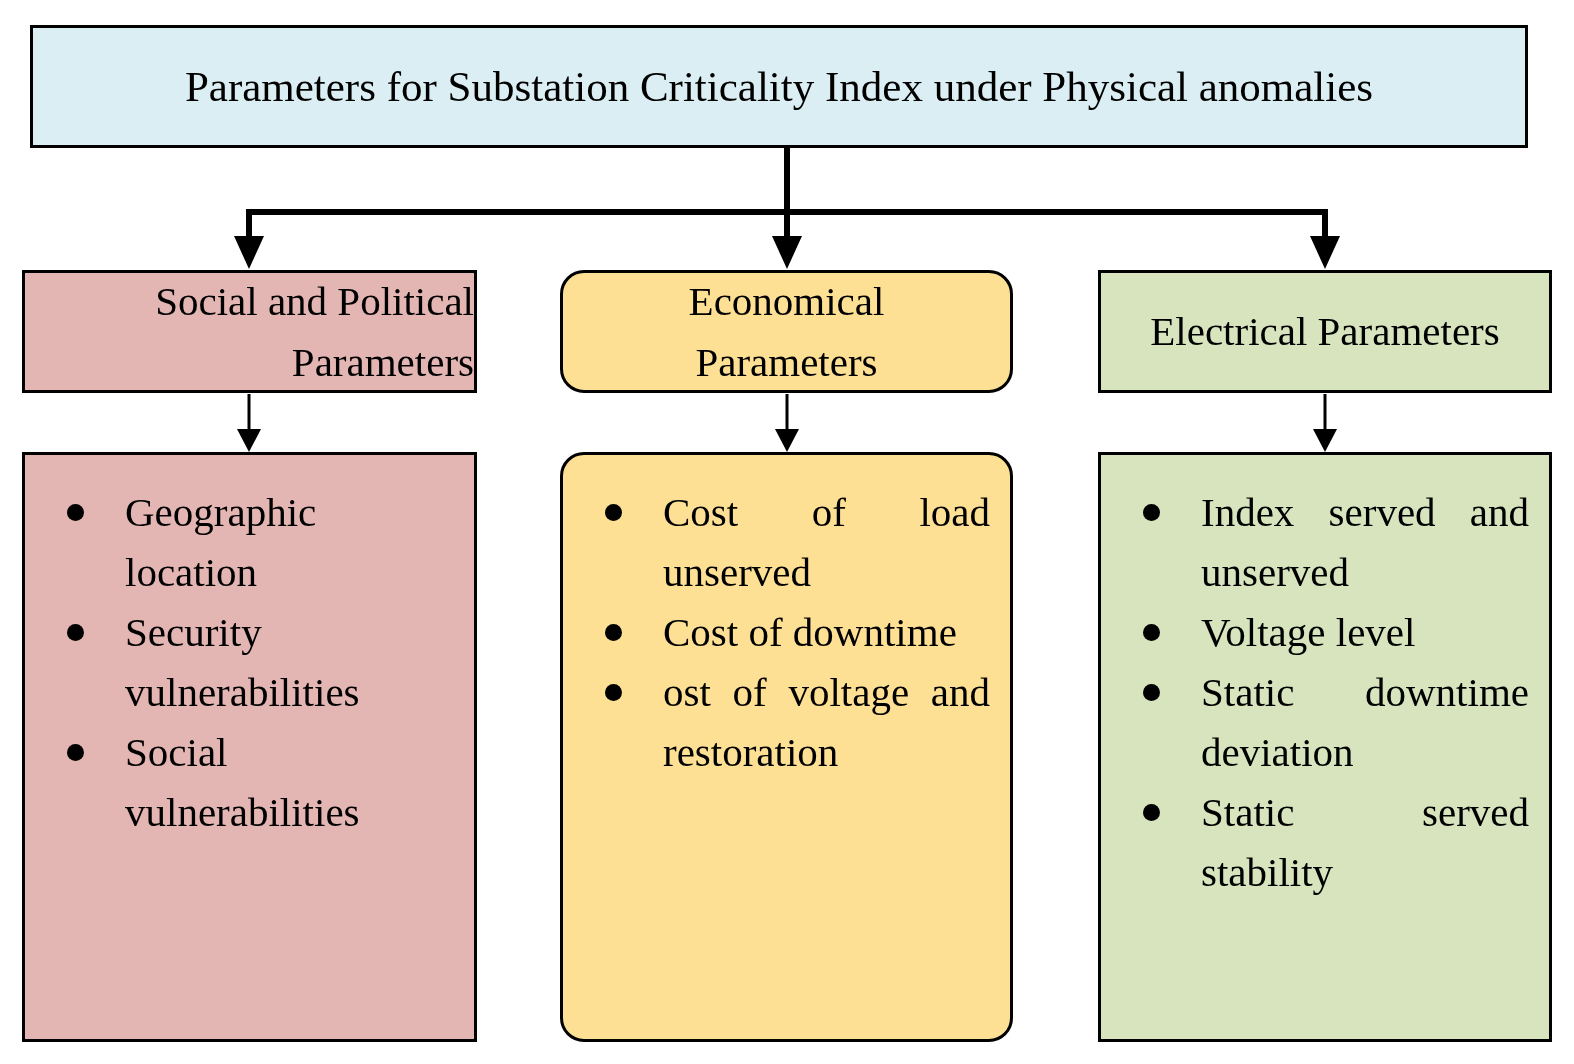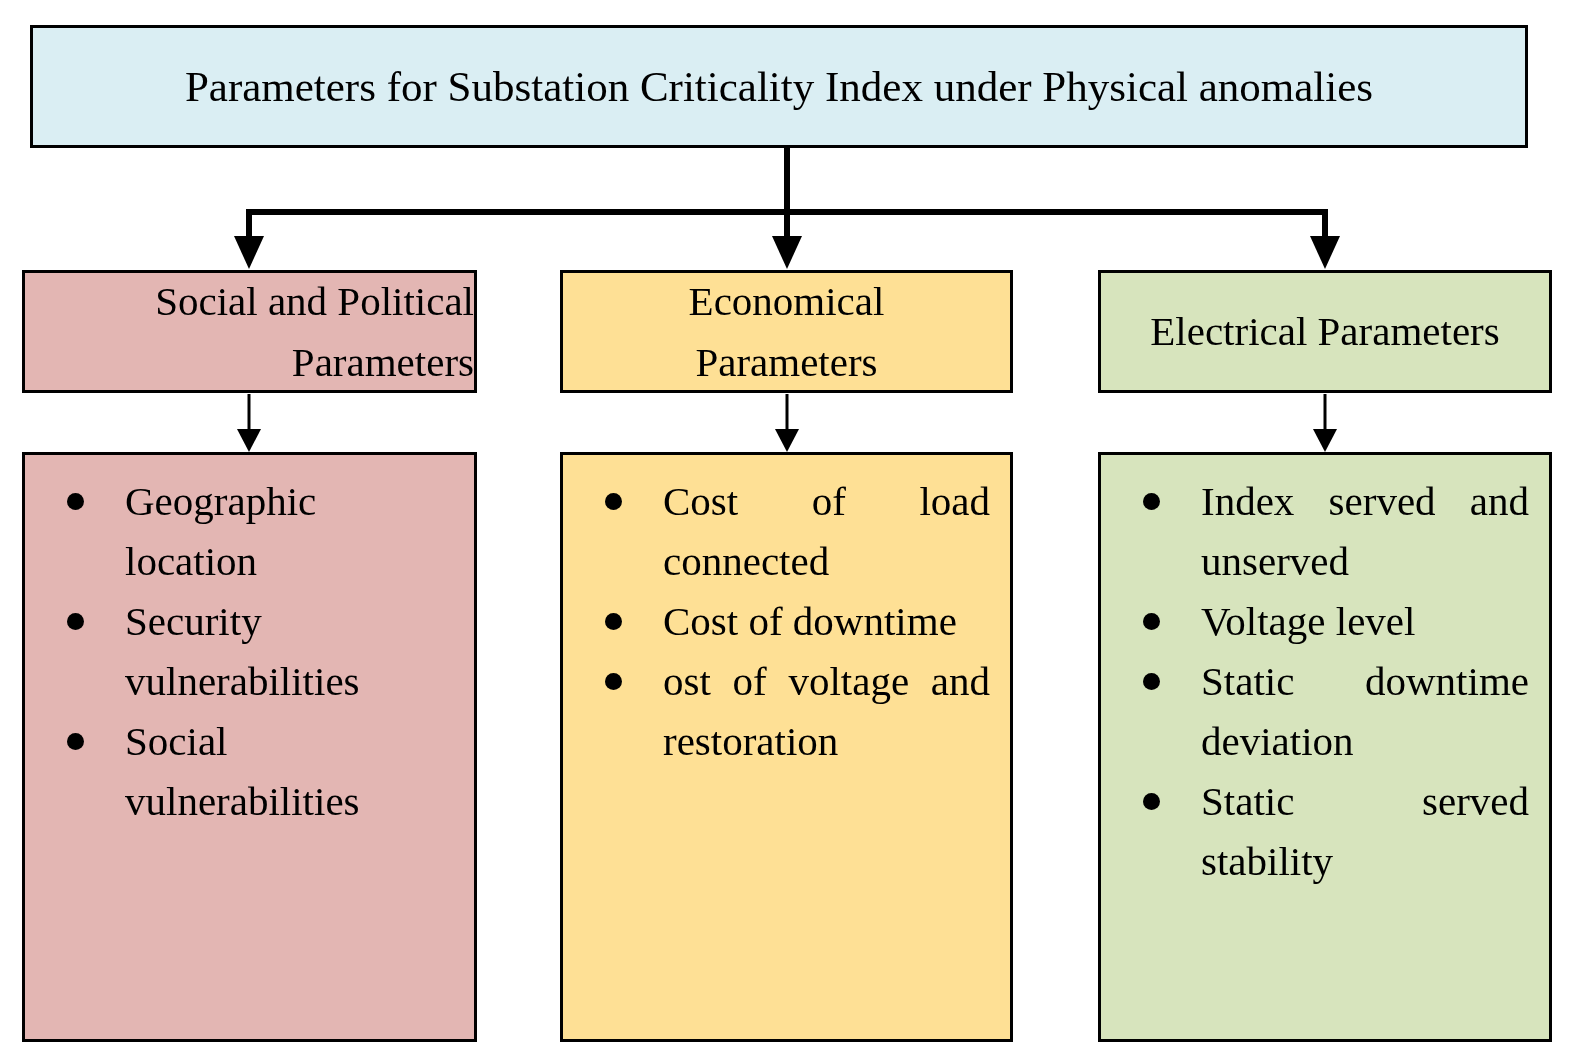--- a/index.html
+++ b/index.html
@@ -30,25 +30,25 @@
   }
   .header-box {
     top: 270px; height: 123px;
     display: flex; flex-direction: column;
     align-items: center; justify-content: center;
     font-size: 41px; line-height: 61px;
     text-align: center;
   }
   .detail-box {
     top: 452px; height: 590px;
-    padding: 16px 20px 10px 0;
+    padding: 27px 20px 10px 0;
     font-size: 41px; line-height: 60px;
   }
   .sec-social   { left: 22px;   width: 455px; background: var(--social-fill, #e3b6b3); align-items: flex-end; }
-  .sec-economical { left: 560px;  width: 453px; background: var(--economical-fill, #fee095); }
+  .sec-economical { left: 560px;  width: 453px; background: var(--economical-fill, #fee095); border-radius: 24px; }
   .sec-electrical { left: 1098px; width: 454px; background: var(--electrical-fill, #d7e4bd); justify-content: center; }
   .li {
     position: relative;
     padding-left: 100px;
   }
   .li-text {
     display: block;
     text-align: justify;
   }
   .bullet {
@@ -115,21 +115,21 @@
     </div>
   </div>
 
   <div class="box header-box sec-economical">
     <div>Economical</div>
     <div>Parameters</div>
   </div>
   <div class="box detail-box sec-economical">
     <div class="li">
       <span class="bullet"></span>
-      <span class="li-text">Cost of load connected</span>
+      <span class="li-text">Cost of load unserved</span>
     </div>
     <div class="li">
       <span class="bullet"></span>
       <span class="li-text">Cost of downtime</span>
     </div>
     <div class="li">
       <span class="bullet"></span>
       <span class="li-text">ost of voltage and restoration</span>
     </div>
   </div>

